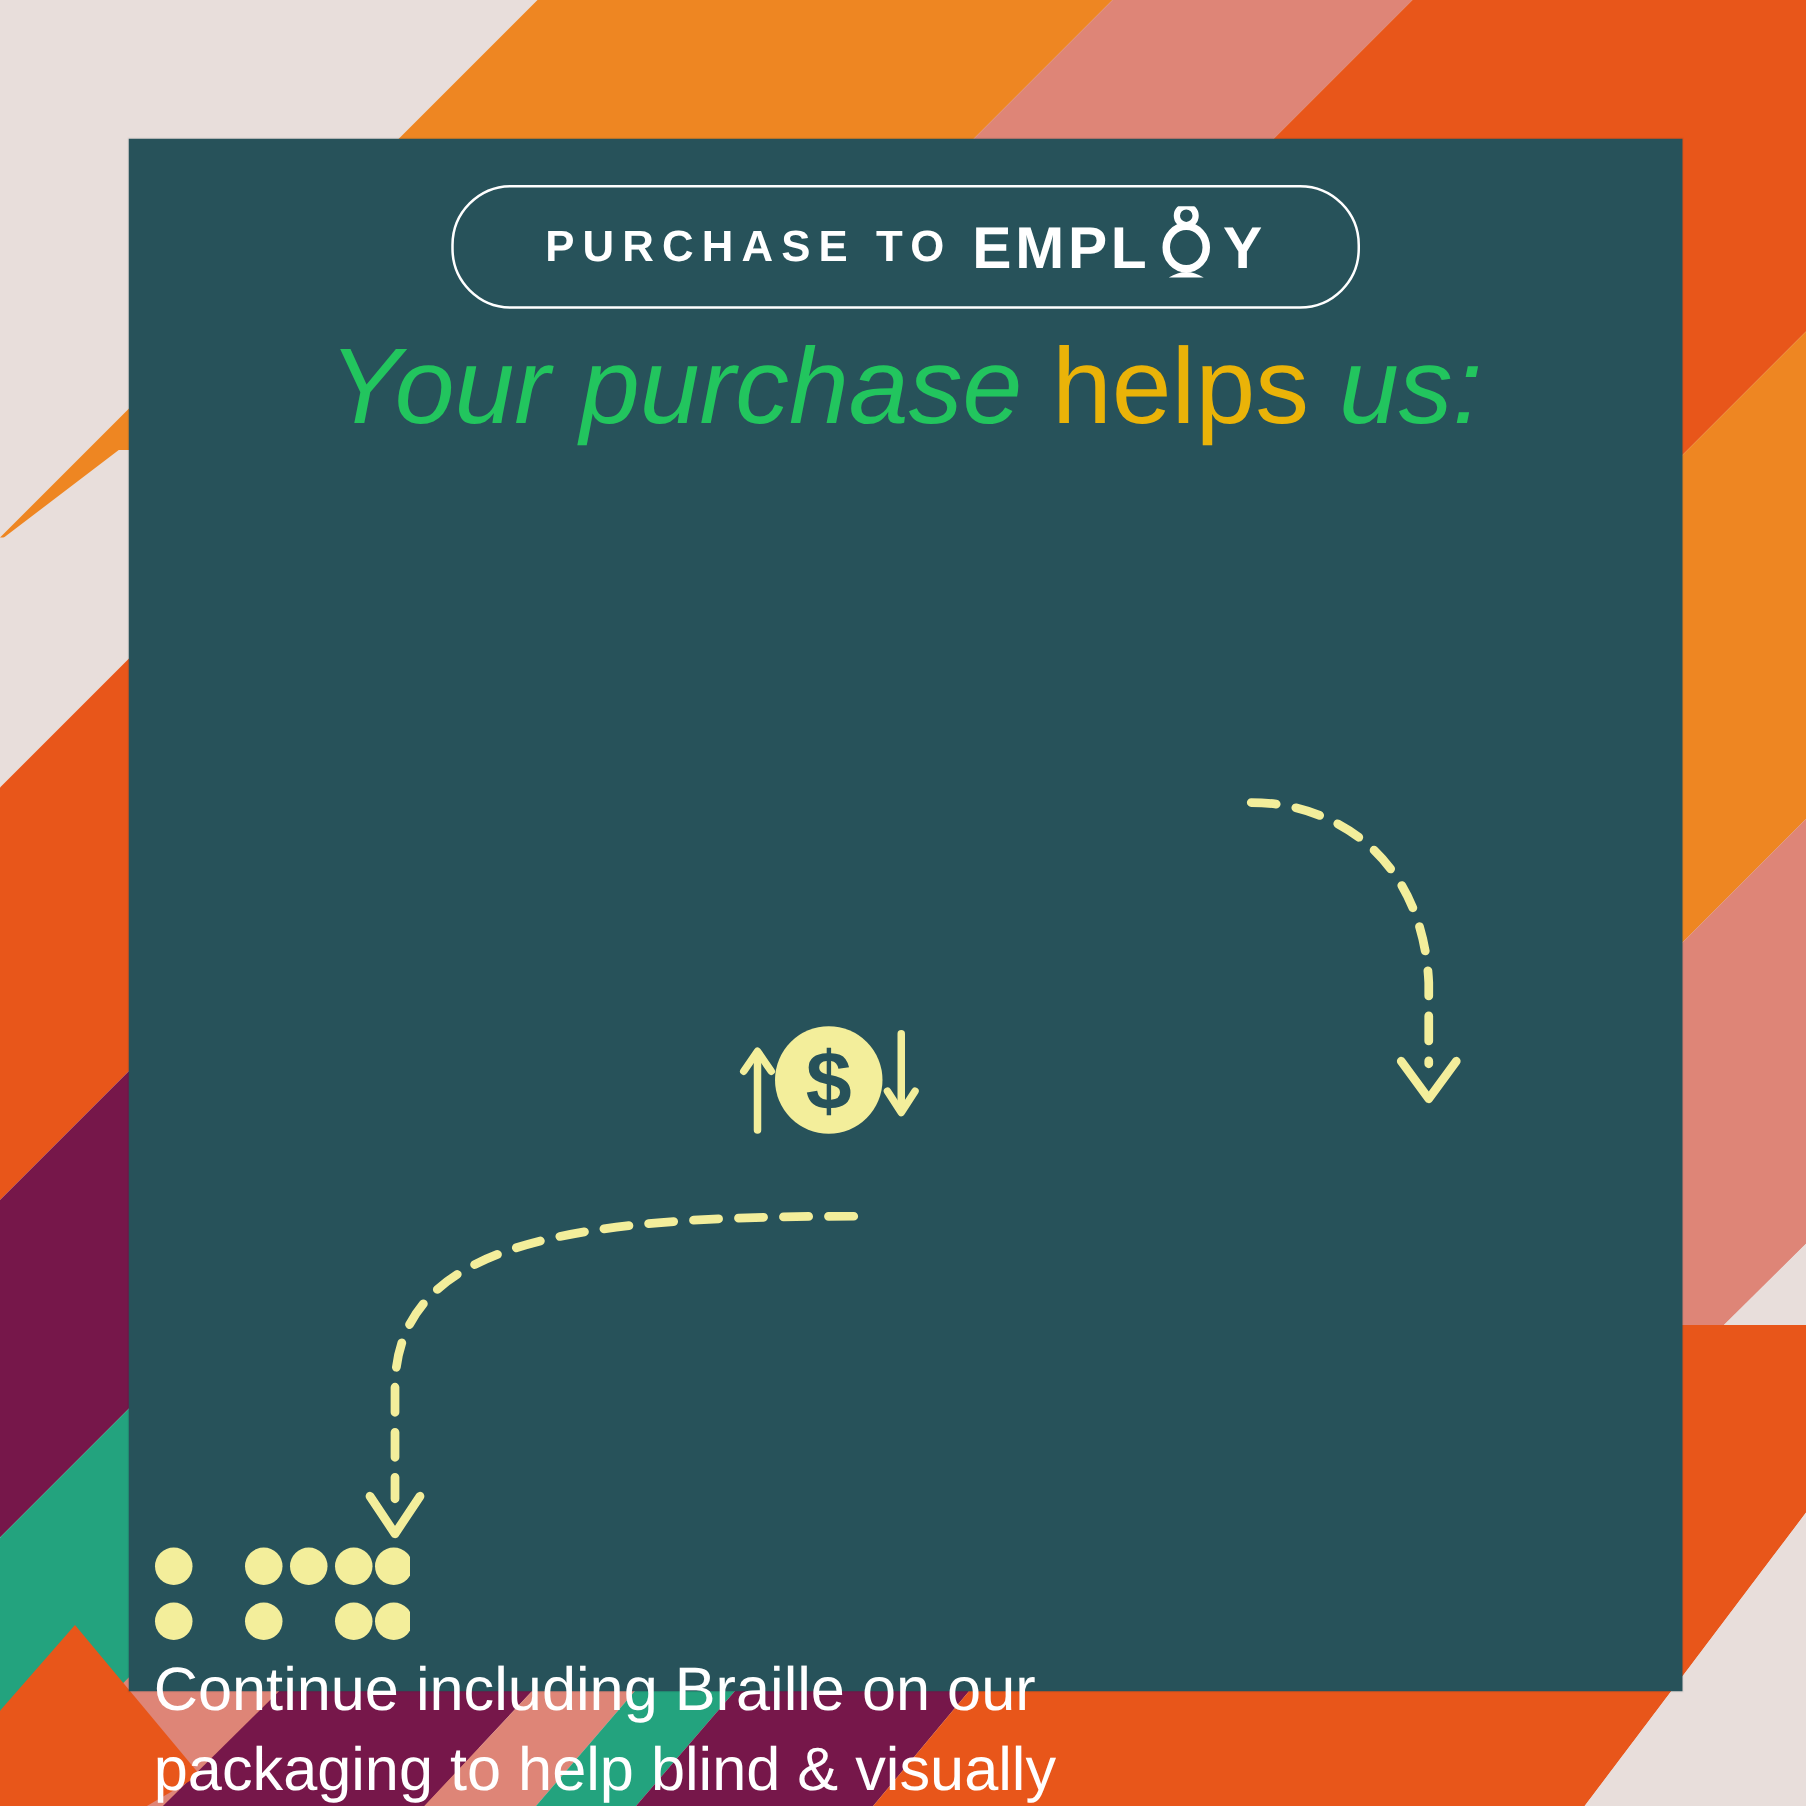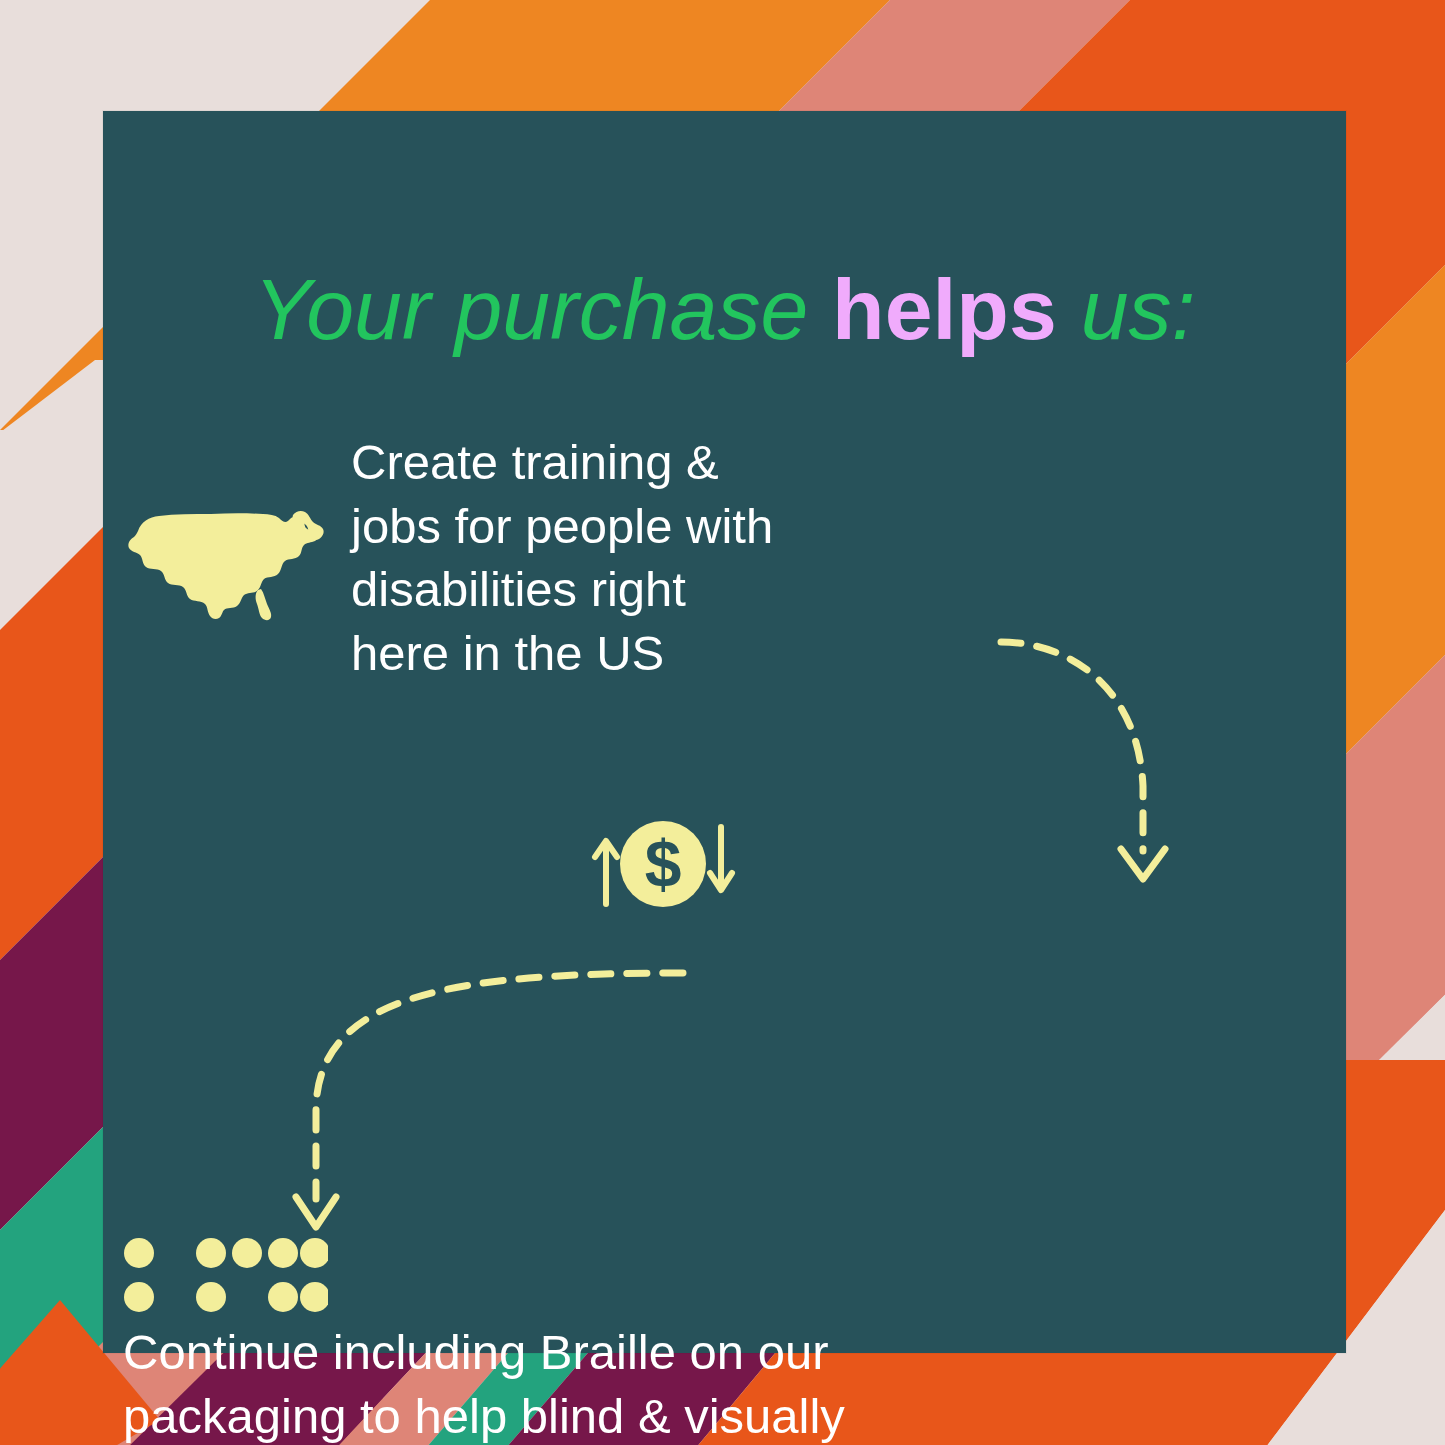--- a/index.html
+++ b/index.html
@@ -87,21 +87,21 @@
     position: absolute;
     left: 0;
     right: 0;
     top: 155px;
     text-align: center;
     font-size: 86px;
     line-height: 1;
     white-space: nowrap;
   }
   .hl-yellow { color: #22c55e; font-weight: normal; font-style: italic; }
-  .hl-white  { color: #f0abfc; font-weight: bold; }
+  .hl-white  { color: #eab308; font-weight: normal; }
 
   
   .row {
     position: absolute;
     display: flex;
     align-items: flex-start;
   }
   .body-text {
     color: #FFFFFF;
     font-size: 49px;
@@ -157,47 +157,43 @@
     <polygon points="420,1455 760,1060 840,1060 500,1455" fill="#23A37E"></polygon>
     <polygon points="500,1455 840,1060 1020,1060 690,1455" fill="#76174A"></polygon>
     <polygon points="690,1455 1020,1060 1460,1060 1460,1190 1260,1455" fill="#E8561A"></polygon>
     <polygon points="1260,1455 1460,1190 1460,1455" fill="#E8DEDB"></polygon>
 
     <polygon points="-10,1380 60,1300 160,1420 100,1455 -10,1455" fill="#E8561A"></polygon>
   </svg>
 
   <div id="card">
 
+    <div class="badge-wrap">
+      <div class="badge">
+        <div class="badge-text">
+          <span class="badge-light">PURCHASE TO</span>
+          <span class="badge-bold">
+            <span>EMPL</span>
+            <span class="emp-o">
+              <svg viewBox="0 0 50 58" width="50" height="58" style="position:absolute;top:-9px;left:0;">
+                <circle cx="25" cy="7.5" r="7.5" fill="none" stroke="#ffffff" stroke-width="5"></circle>
+                <ellipse cx="25" cy="33" rx="16" ry="17" fill="none" stroke="#ffffff" stroke-width="6"></ellipse>
+                <path d="M11 57 q14 -9 28 0 z" fill="#ffffff"></path>
+              </svg>
+            </span>
+            <span>Y</span>
+          </span>
+        </div>
+      </div>
+    </div>
 
     <div class="headline">
       <span class="hl-yellow">Your purchase </span><span class="hl-white">helps</span><span class="hl-yellow"> us:</span>
     </div>
 
-    <div class="row" id="row-map">
-      <svg id="us-map-icon" viewBox="0 0 210 140">
-        <path fill="#F3EE9B" d="M15,42 C18,33 26,28 36,27 C52,25 70,25 88,25 C106,24 124,24 140,25
-          C146,25 152,26 156,29 C158,31 160,33 163,33 C166,32 167,29 170,28 C174,26 178,27 180,30
-          C182,33 181,37 183,39 C186,42 191,41 194,44 C196,46 195,50 192,52 C188,54 184,53 181,56
-          C178,59 179,64 176,67 C172,71 166,69 162,72 C158,75 159,81 155,85 C151,89 145,87 141,90
-          C138,93 138,98 135,101 C131,105 125,103 121,106 C118,109 118,114 114,117
-          C110,120 104,118 101,121 C99,123 99,127 96,129 C93,131 89,130 87,127
-          C84,123 85,118 82,115 C78,111 71,113 67,110 C63,107 64,101 60,98
-          C56,95 49,97 45,94 C41,91 42,85 38,82 C34,79 27,81 23,78 C19,75 20,69 17,66
-          C14,63 8,63 6,59 C4,55 7,50 11,48 C13,46 14,44 15,42 Z"></path>
-        <path fill="#F3EE9B" d="M170,26 C173,22 178,21 182,23 C186,25 187,30 190,33
-          C193,36 198,36 200,40 C202,44 199,48 196,50 C193,52 189,51 187,48
-          C185,44 186,39 183,36 C180,33 175,33 172,31 C170,30 169,28 170,26 Z"></path>
-        <path fill="#F3EE9B" d="M138,100 C141,104 142,110 144,115 C146,120 149,124 148,128
-          C147,132 142,132 139,129 C136,126 136,120 134,115 C132,110 132,104 135,101 Z"></path>
-      </svg>
-      <div class="body-text">Create training &amp;
-jobs for people with
-disabilities right
-here in the US</div>
-    </div>
 
     <svg class="arrow-svg" id="arrow-1" viewBox="0 0 230 290">
       <path d="M18,31 C85,31 155,75 160,175 L160,240" fill="none" stroke="#F3EE9B" stroke-width="7" stroke-dasharray="20 16" stroke-linecap="round"></path>
       <path d="M138,238 L160,268 L182,238" fill="none" stroke="#F3EE9B" stroke-width="7" stroke-linecap="round" stroke-linejoin="round"></path>
     </svg>
 
     <div class="row" id="row-coin">
       <svg id="coin-icon" viewBox="0 0 150 110">
 
         <path d="M18,95 L18,35" fill="none" stroke="#F3EE9B" stroke-width="6" stroke-linecap="round"></path>

